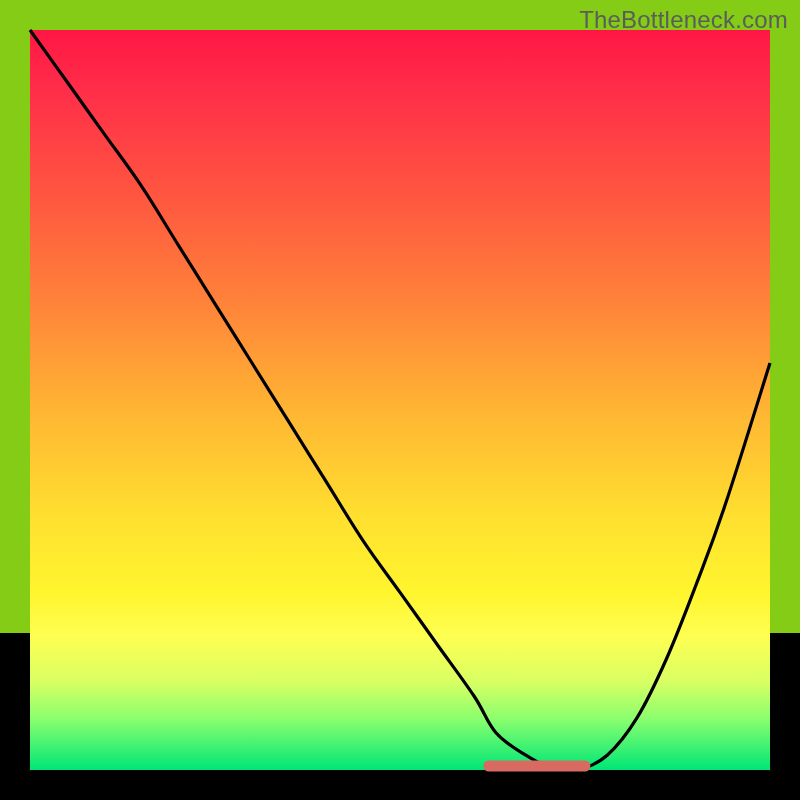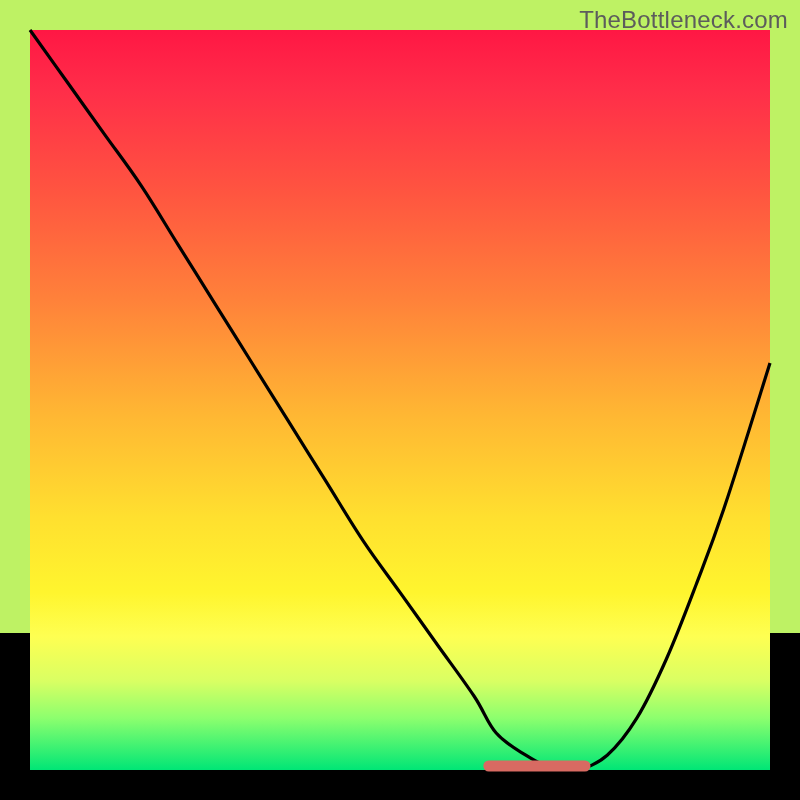--- a/index.html
+++ b/index.html
@@ -8,21 +8,21 @@
     width: 800px;
     height: 800px;
     overflow: hidden;
     background: #000;
     font-family: Arial, Helvetica, sans-serif;
   }
   .frame {
     position: relative;
     width: 800px;
     height: 633px;
-    background: #bef264;
+    background: #84cc16;
   }
   .watermark {
     position: absolute;
     top: 6px;
     right: 12px;
     color: #5c5c5c;
     font-size: 24px;
     font-weight: 500;
     letter-spacing: 0.2px;
     z-index: 10;

